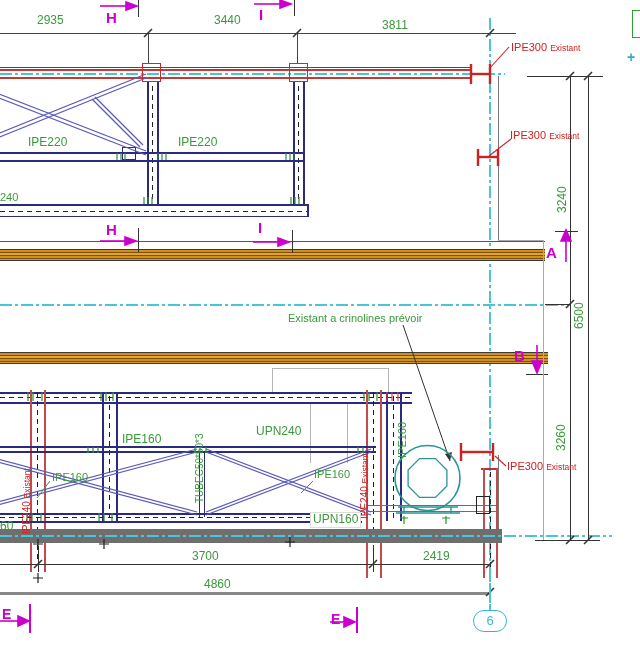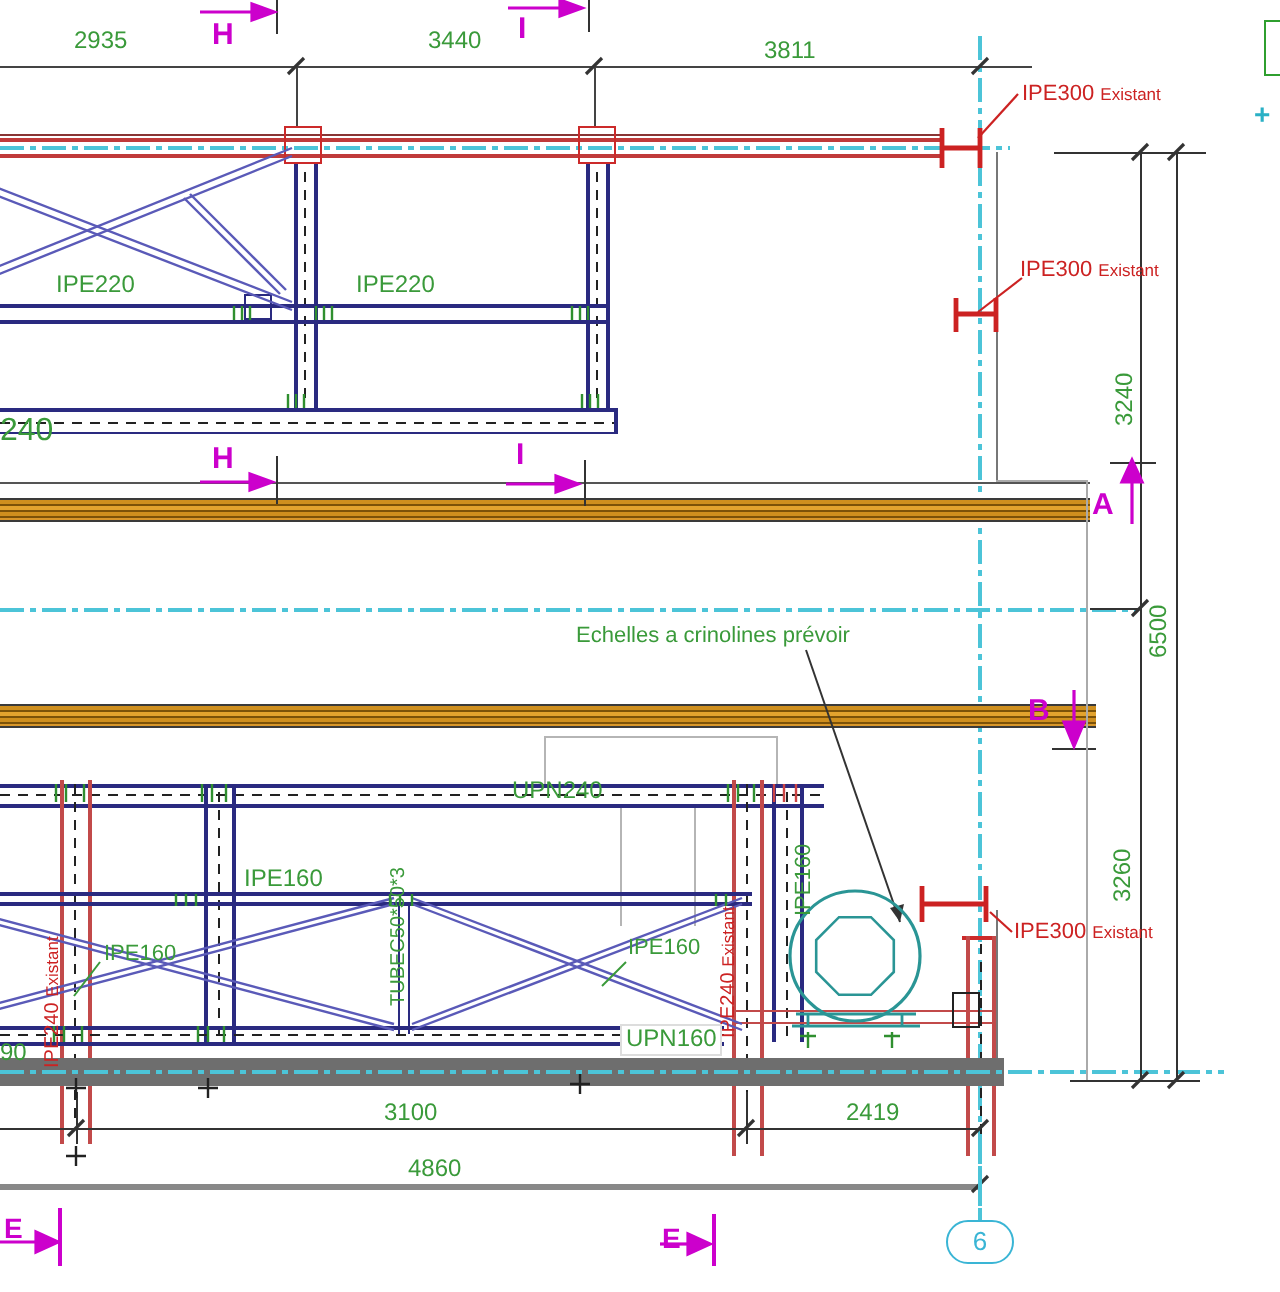--- a/index.html
+++ b/index.html
@@ -265,38 +265,38 @@
   <div class="t mg" style="left:514px;top:347px;">B</div>
   <div class="t mg" style="left:2px;top:606px;font-size:14px;">E</div>
   <div class="t mg" style="left:331px;top:611px;font-size:14px;">E</div>
 
   <div class="t red" style="left:511px;top:41px;"><span>IPE300</span> <span class="sfx">Existant</span></div>
   <div class="t red" style="left:510px;top:129px;"><span>IPE300</span> <span class="sfx">Existant</span></div>
   <div class="t red" style="left:507px;top:460px;"><span>IPE300</span> <span class="sfx">Existant</span></div>
 
   <div class="t" style="left:28px;top:136px;font-size:12px;">IPE220</div>
   <div class="t" style="left:178px;top:136px;font-size:12px;">IPE220</div>
-  <div class="t" style="left:0;top:207px;font-size:16px;">240</div>
-
-  <div class="t" style="left:288px;top:312px;">Echelles a crinolines prévoir</div>
-
-  <div class="t" style="left:256px;top:389px;font-size:12px;">UPN240</div>
+  <div class="t" style="left:0;top:191px;font-size:11px;">240</div>
+
+  <div class="t" style="left:288px;top:312px;">Existant a crinolines prévoir</div>
+
+  <div class="t" style="left:256px;top:425px;font-size:12px;">UPN240</div>
   <div class="t" style="left:122px;top:433px;font-size:12px;">IPE160</div>
   <div class="t" style="left:52px;top:471px;">IPE160</div>
   <div class="t" style="left:314px;top:468px;">IPE160</div>
   <div class="t rot" style="left:396px;top:458px;">IPE160</div>
   <div class="t rot sm" style="left:194px;top:503px;">TUBEC50*50*3</div>
 
   <div class="t rot red" style="left:21px;top:534px;font-size:10px;"><span>IPE240</span> <span class="sfx">Existant</span></div>
   <div class="t rot red" style="left:359px;top:519px;font-size:10px;"><span>IPE240</span> <span class="sfx">Existant</span></div>
 
   <div class="t" style="left:310px;top:512px;background:#fff;padding:0 2px;border:1px solid #ddd;font-size:12px;">UPN160</div>
-  <div class="t" style="left:0;top:520px;font-size:12px;">90</div>
-
-  <div class="t dm" style="left:192px;top:550px;">3100</div>
+  <div class="t" style="left:0;top:520px;font-size:12px;">60</div>
+
+  <div class="t dm" style="left:192px;top:550px;">3700</div>
   <div class="t dm" style="left:423px;top:550px;">2419</div>
   <div class="t dm" style="left:204px;top:578px;">4860</div>
 
   <div class="t dm rot" style="left:556px;top:213px;">3240</div>
   <div class="t dm rot" style="left:573px;top:329px;">6500</div>
   <div class="t dm rot" style="left:555px;top:451px;">3260</div>
 
   <div class="t" style="left:473px;top:610px;width:34px;height:22px;border:1.4px solid #3ab5d5;border-radius:11px;color:#3ab5d5;font-size:13px;text-align:center;line-height:20px;box-sizing:border-box;background:#fff;">6</div>
   <div class="ln cddv" style="left:489px;top:568px;width:1.5px;height:42px;"></div>
 

